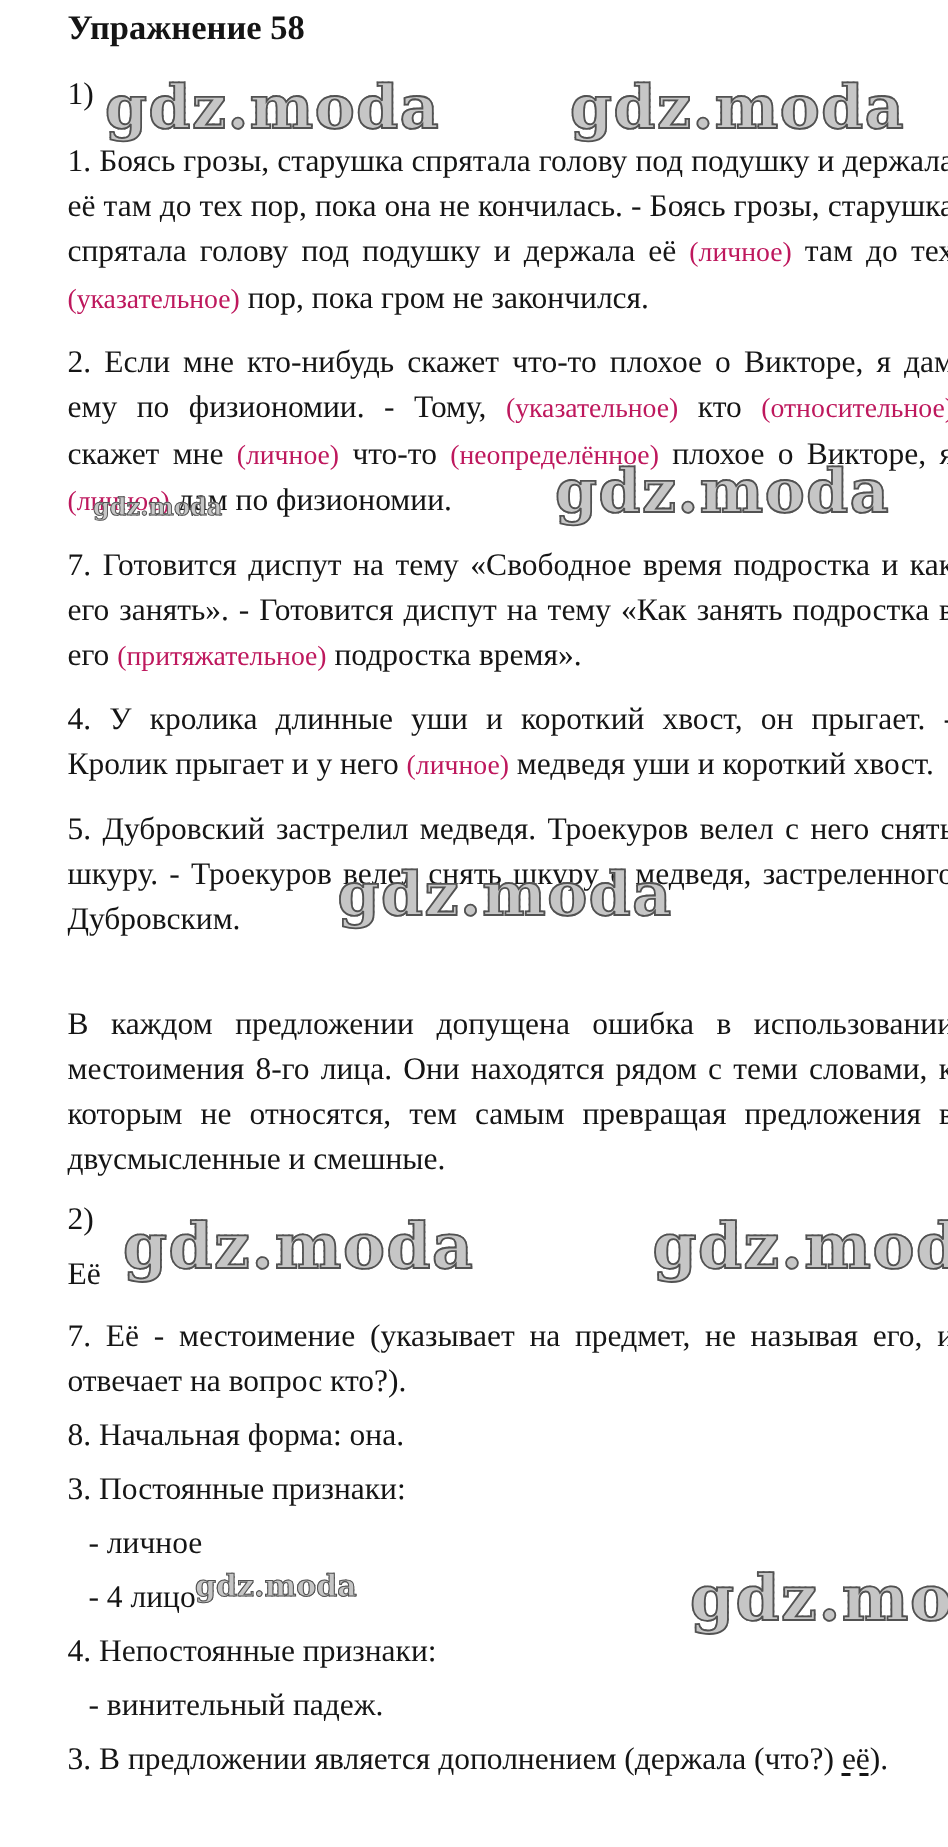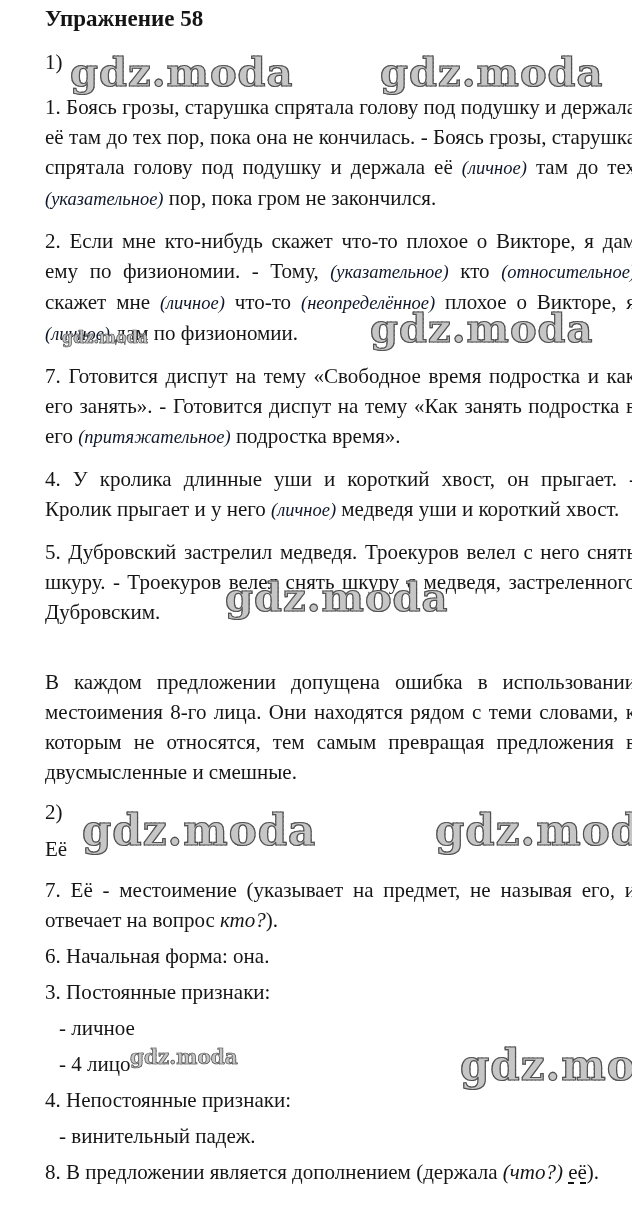--- a/index.html
+++ b/index.html
@@ -28,25 +28,24 @@
   .part-label{margin-top:18px;line-height:25px;}
   .word-line{margin-top:12px;line-height:25px;}
   .s1-first{margin-top:17px;}
   .s1-item{margin-top:12px;}
   .note{margin-top:40px;}
   .p2{margin-top:13px;}
   .s2-first{margin-top:13px;}
   .s2-item{margin-top:6px;}
   .dash{padding-left:14px;}
   .seg-term{
-    color:#0f172a;
-    font-style:italic;
+    color:#be185d;
     font-size:0.88em;
   }
-  .seg-italic{font-style:italic;}
+  .seg-italic{}
   .seg-underline{
     text-decoration:underline;
     text-decoration-style:dashed;
     text-decoration-thickness:1.5px;
     text-underline-offset:3px;
   }
   .wm{
     position:absolute;
     font-family:"DejaVu Serif", serif;
     font-weight:700;
@@ -85,27 +84,27 @@
   <p class="s1-item justify"><span>7. Готовится диспут на тему «Свободное время подростка и как его занять». - Готовится диспут на тему «Как занять подростка в его </span><span class="seg-term">(притяжательное)</span><span> подростка время».</span></p>
   <p class="s1-item justify"><span>4. У кролика длинные уши и короткий хвост, он прыгает. - Кролик прыгает и у него </span><span class="seg-term">(личное)</span><span> медведя уши и короткий хвост.</span></p>
   <p class="s1-item justify"><span>5. Дубровский застрелил медведя. Троекуров велел с него снять шкуру. - Троекуров велел снять шкуру с медведя, застреленного Дубровским.</span></p>
 
   <p class="note justify">В каждом предложении допущена ошибка в использовании местоимения 8-го лица. Они находятся рядом с теми словами, к которым не относятся, тем самым превращая предложения в двусмысленные и смешные.</p>
 
   <p class="part-label p2">2)</p>
   <p class="word-line">Её</p>
 
   <p class="s2-first justify"><span>7. Её - местоимение (указывает на предмет, не называя его, и отвечает на вопрос </span><span class="seg-italic">кто?</span><span>).</span></p>
-  <p class="s2-item"><span>6. Начальная форма: она.</span></p>
+  <p class="s2-item"><span>8. Начальная форма: она.</span></p>
   <p class="s2-item"><span>3. Постоянные признаки:</span></p>
   <p class="s2-item dash"><span>- личное</span></p>
   <p class="s2-item dash"><span>- 4 лицо</span></p>
   <p class="s2-item"><span>4. Непостоянные признаки:</span></p>
   <p class="s2-item dash"><span>- винительный падеж.</span></p>
-  <p class="s2-item"><span>8. В предложении является дополнением (держала </span><span class="seg-italic">(что?)</span><span> </span><span class="seg-underline">её</span><span>).</span></p>
+  <p class="s2-item"><span>3. В предложении является дополнением (держала </span><span class="seg-italic">(что?)</span><span> </span><span class="seg-underline">её</span><span>).</span></p>
 
   <span class="wm wm1">gdz.moda</span>
   <span class="wm wm2">gdz.moda</span>
   <span class="wm wm3">gdz.moda</span>
   <span class="wm wm4">gdz.moda</span>
   <span class="wm wm5">gdz.moda</span>
   <span class="wm wm6">gdz.moda</span>
   <span class="wm wm7">gdz.moda</span>
   <span class="wm wm8">gdz.moda</span>
   <span class="wm wm9">gdz.moda</span>

